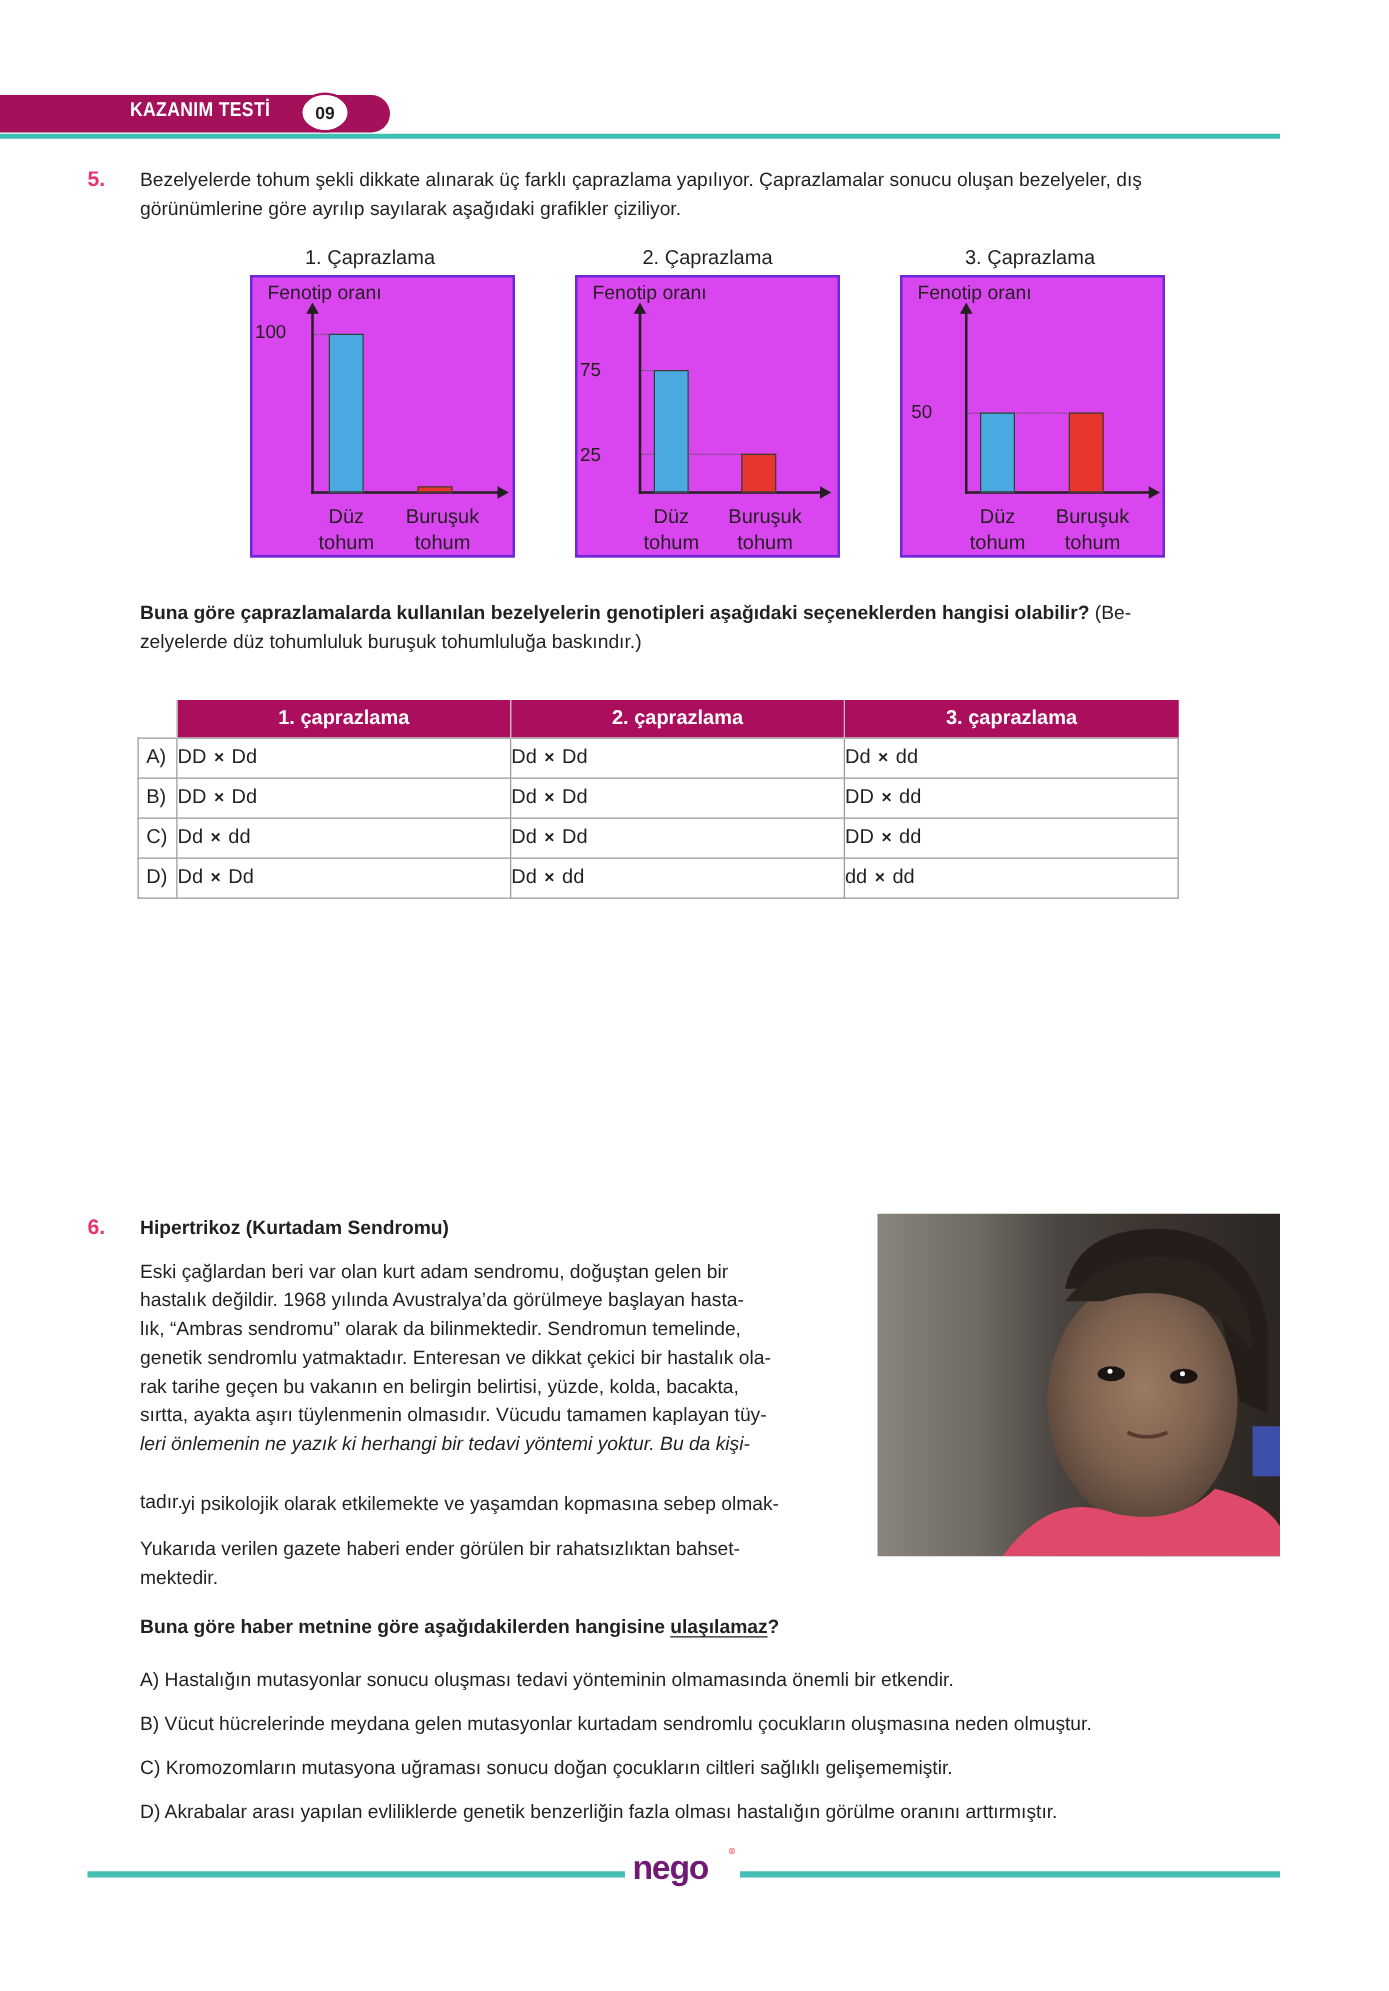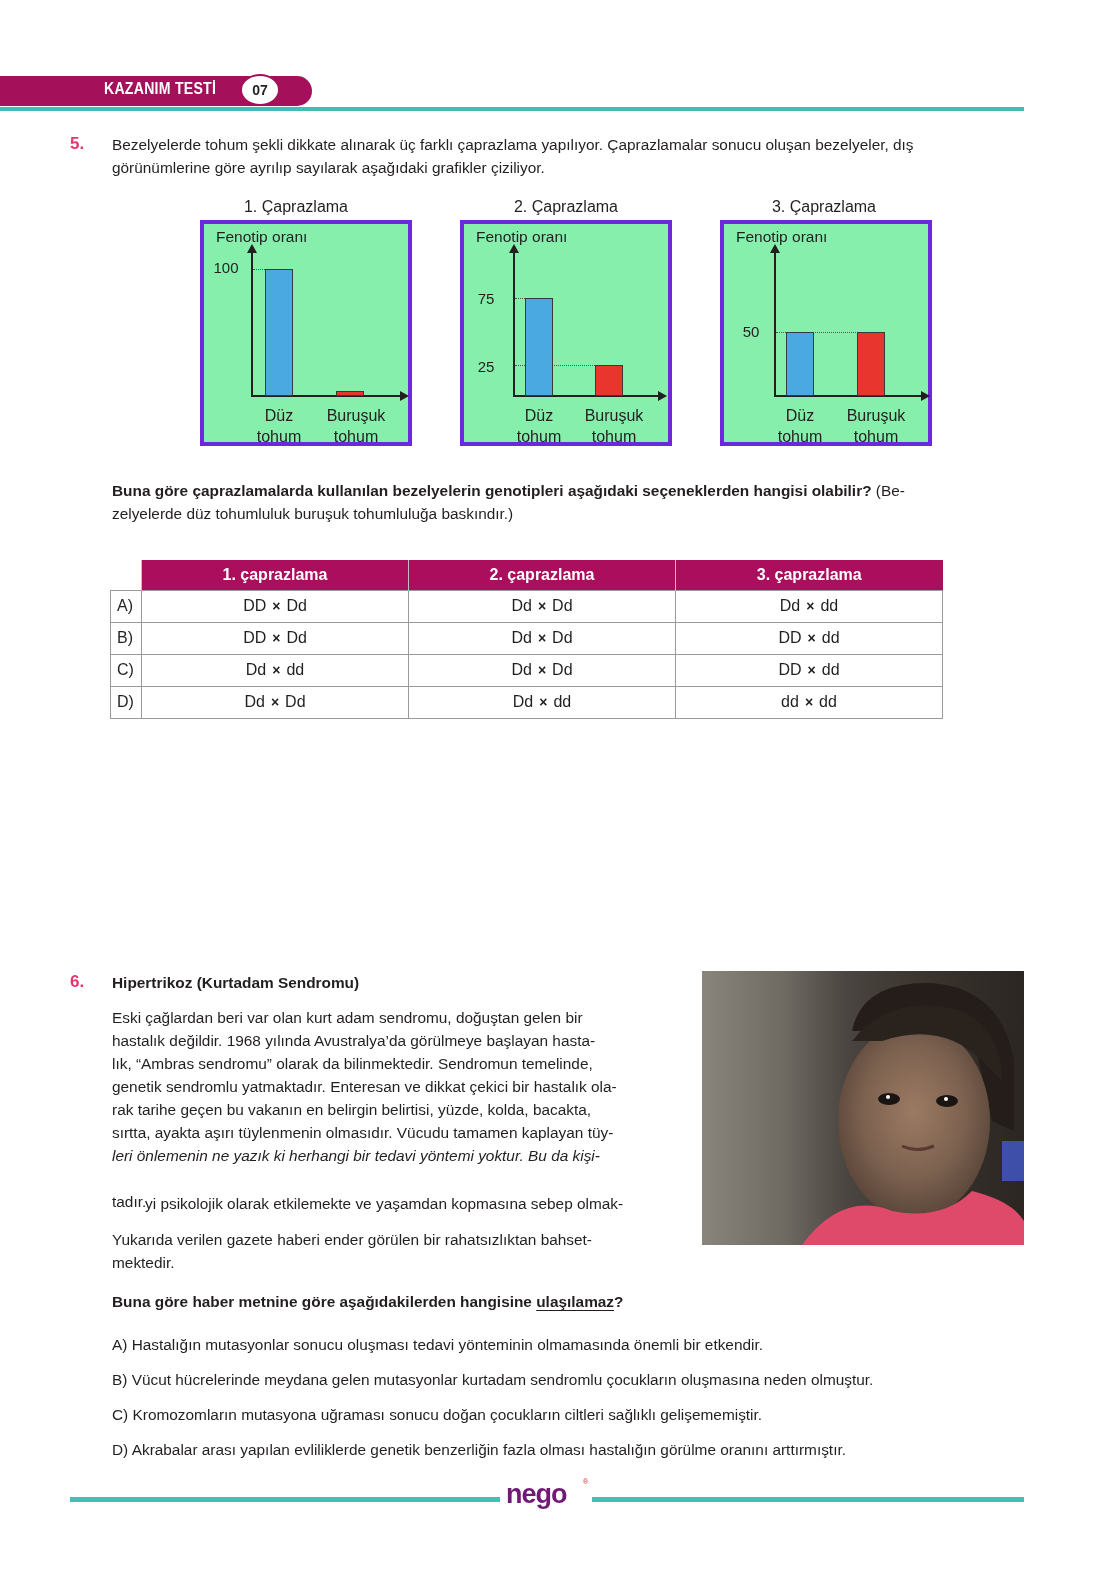--- a/index.html
+++ b/index.html
@@ -29,49 +29,49 @@
   .q-num {
     position: absolute; font-size: 17px; font-weight: bold; color: #e8336d;
   }
   .para {
     position: absolute; font-size: 15.4px; line-height: 23px; color: #231f20;
   }
   .bold { font-weight: bold; }
   
   .chart-title { position: absolute; font-size: 16px; text-align: center; width: 212px; }
   .chart-box {
-    position: absolute; width: 212px; height: 226px; border: 4px solid #6d28d9; background: #86efac;
+    position: absolute; width: 212px; height: 226px; border: 2px solid #6d28d9; background: #d946ef;
   }
   .chart-ylabel { position: absolute; left: 12px; top: 4px; font-size: 15.5px; }
   .axis-y { position: absolute; width: 2px; background: #231f20; }
   .axis-y::before {
     content: ""; position: absolute; left: -4px; top: -8px; border-left: 5px solid transparent;
     border-right: 5px solid transparent; border-bottom: 9px solid #231f20;
   }
   .axis-x { position: absolute; height: 2px; background: #231f20; }
   .axis-x::after {
     content: ""; position: absolute; right: -8px; top: -4px; border-top: 5px solid transparent;
     border-bottom: 5px solid transparent; border-left: 9px solid #231f20;
   }
   .bar { position: absolute; border: 1px solid #3a3a3a; }
-  .tick-label { position: absolute; font-size: 15px; text-align: center; width: 40px; }
+  .tick-label { position: absolute; font-size: 15px; text-align: left; width: 40px; }
   .dotted { position: absolute; height: 0; border-top: 1px dotted #555; }
   .cat-label { position: absolute; font-size: 16px; line-height: 21px; text-align: center; }
   
   table.answers {
     position: absolute; left: 110px; top: 560px; border-collapse: collapse;
     font-size: 16px;
   }
   table.answers th {
     background: #ab0e5c; color: #fff; font-weight: bold; height: 30px; font-size: 16px;
     border-left: 1px solid #c0c0c0;
   }
   table.answers th.blank { background: transparent; border: none; }
   table.answers td {
-    border: 1px solid #9a9a9a; height: 32px; text-align: center;
+    border: 1px solid #9a9a9a; height: 32px; 
   }
   table.answers td.opt { width: 30px; text-align: left; padding-left: 6px; }
   .col { width: 267px; }
   .x-mark { font-weight: bold; font-size: 14px; margin: 0 6px; }
   
   .photo {
     position: absolute; left: 702px; top: 971px; width: 322px; height: 274px; overflow: hidden;
     background: linear-gradient(90deg, #8a857c 0%, #6f6a62 25%, #4a4540 45%, #3a332e 70%, #2b2622 100%);
   }
   .footer-line-left { position: absolute; left: 70px; top: 1497px; width: 430px; height: 5px; background: #45bfb3; }
@@ -82,21 +82,21 @@
   }
   .logo-reg { position: absolute; left: 583px; top: 1478px; font-size: 7px; color: #e8262b; }
   .underline { text-decoration: underline; text-underline-offset: 3px; }
   .option-line { position: absolute; left: 112px; font-size: 15.4px; color: #231f20; }
 </style>
 </head>
 <body>
 
 <div class="header-bar"></div>
 <div class="header-title">KAZANIM TESTİ</div>
-<div class="header-badge">07</div>
+<div class="header-badge">09</div>
 <div class="header-line"></div>
 
 <div class="q-num" style="left:70px;top:134px;">5.</div>
 <div class="para" style="left:112px;top:133px;">Bezelyelerde tohum şekli dikkate alınarak üç farklı çaprazlama yapılıyor. Çaprazlamalar sonucu oluşan bezelyeler, dış</div>
 <div class="para" style="left:112px;top:156px;">görünümlerine göre ayrılıp sayılarak aşağıdaki grafikler çiziliyor.</div>
 
 <div>
   <div class="chart-title" style="left:190px;top:198px;">1. Çaprazlama</div>
   <div class="chart-box" style="left:200px;top:220px;">
     <div class="chart-ylabel">Fenotip oranı</div>

